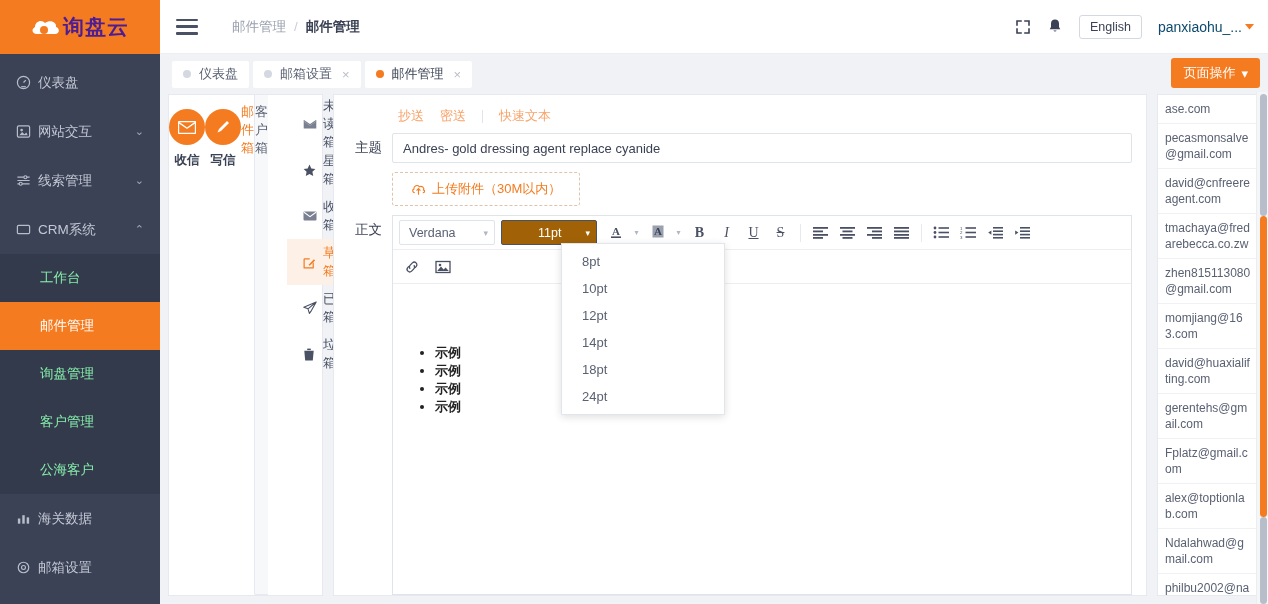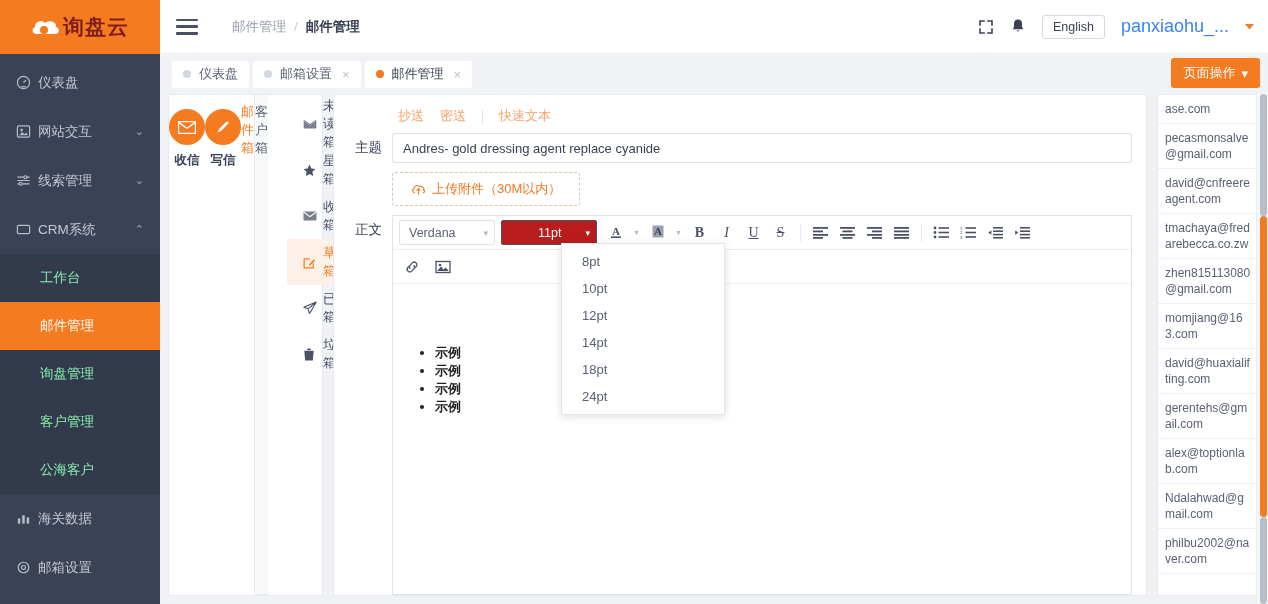--- a/index.html
+++ b/index.html
@@ -24,21 +24,21 @@
     height: 54px; background: #f47b20;
     display: flex; align-items: center; justify-content: center;
     color: #fff;
   }
   .brand-logo { display: flex; align-items: center; gap: 6px; }
   .brand-cloud {
     width: 26px; height: 20px; position: relative;
   }
   .brand-text {
     font-size: 21px; font-weight: bold; letter-spacing: 1px;
-    color: #7f1d1d;
+    color: #4c1d95;
   }
   .nav { flex: 1; padding-top: 4px; overflow: hidden; }
   .nav-item {
     height: 49px; display: flex; align-items: center;
     padding: 0 16px; color: #c3c8d4; font-size: 13.5px;
     cursor: pointer; position: relative;
   }
   .nav-item .ico { width: 22px; display: inline-flex; align-items: center; justify-content: flex-start; opacity: .92; }
   .nav-item .lbl { flex: 1; }
   .nav-item .chev { font-size: 11px; opacity: .75; }
@@ -66,21 +66,21 @@
   .crumbs { margin-left: 34px; display: flex; align-items: center; gap: 8px; font-size: 13.5px; }
   .crumb-1 { color: #9aa0ad; }
   .crumb-sep { color: #c9ced8; }
   .crumb-2 { color: #3b4255; font-weight: bold; }
   .topbar-right { margin-left: auto; display: flex; align-items: center; gap: 16px; }
   .icon-btn { cursor: pointer; color: #4a5164; display: inline-flex; align-items: center; }
   .lang-btn {
     border: 1px solid #d4d8e0; border-radius: 3px; padding: 4px 10px;
     font-size: 12.5px; color: #3b4255; background: #fff; cursor: pointer;
   }
-  .user-btn { color: #3b82f6; font-size: 18px; cursor: pointer; display: flex; align-items: center; gap: 16px; }
+  .user-btn { color: #0c4a6e; font-size: 14px; cursor: pointer; display: flex; align-items: center; gap: 3px; }
 
   .tabbar {
     height: 40px; background: #f0f2f5; display: flex; align-items: center;
     padding-left: 12px; gap: 4px; position: relative;
   }
   .tab {
     display: flex; align-items: center; gap: 8px;
     background: #fff; height: 27px; padding: 0 11px;
     font-size: 13px; color: #5a6173; border-radius: 2px; cursor: pointer;
   }
@@ -179,21 +179,21 @@
     border-bottom: 1px solid #eceef2; flex-wrap: wrap;
   }
   .toolbar-row2 { padding: 4px 6px; border-bottom: 1px solid #eceef2; display: flex; gap: 6px; align-items: center; }
   .tb-select {
     height: 25px; min-width: 96px; border: 1px solid #dfe3ea; border-radius: 2px;
     display: flex; align-items: center; justify-content: space-between;
     padding: 0 6px 0 9px; font-size: 12.5px; color: #5a6173; cursor: pointer;
     background: #fff; margin-right: 4px;
   }
   .tb-select .caret { font-size: 9px; color: #b0b6c2; }
-  .tb-select.open { background: #b91c1c; color: #fff; border-color: #4a5263; padding-left: 36px; }
+  .tb-select.open { background: #a16207; color: #fff; border-color: #4a5263; padding-left: 36px; }
   .tb-select.open .caret { color: #fff; }
   .tb-btn {
     width: 25px; height: 25px; display: inline-flex; align-items: center;
     justify-content: center; cursor: pointer; color: #4a5164; font-size: 14px;
     border-radius: 2px;
   }
   .tb-caret { width: 13px; height: 25px; display: inline-flex; align-items: center; justify-content: center; color: #b0b6c2; font-size: 8px; cursor: pointer; }
   .tb-sep { width: 1px; height: 18px; background: #e6e9ef; margin: 0 5px; }
   .editor-body { padding: 60px 0 0 0; font-size: 13px; color: #222; }
   .editor-body ul { margin-left: 42px; }
@@ -661,20 +661,21 @@
 
       <div class="maillist">
         <div class="ml-item">ase.com</div>
         <div class="ml-item">pecasmonsalve@gmail.com</div>
         <div class="ml-item">david@cnfreereagent.com</div>
         <div class="ml-item">tmachaya@fredarebecca.co.zw</div>
         <div class="ml-item">zhen815113080@gmail.com</div>
         <div class="ml-item">momjiang@163.com</div>
         <div class="ml-item">david@huaxialifting.com</div>
         <div class="ml-item">gerentehs@gmail.com</div>
+        <div class="ml-item">Fplatz@gmail.com</div>
         <div class="ml-item">alex@toptionlab.com</div>
         <div class="ml-item">Ndalahwad@gmail.com</div>
         <div class="ml-item">philbu2002@naver.com</div>
       </div>
 
     </div>
 
     <div class="page-scrollbar">
       <div class="page-thumb-top"></div>
       <div class="page-thumb-mid"></div>

